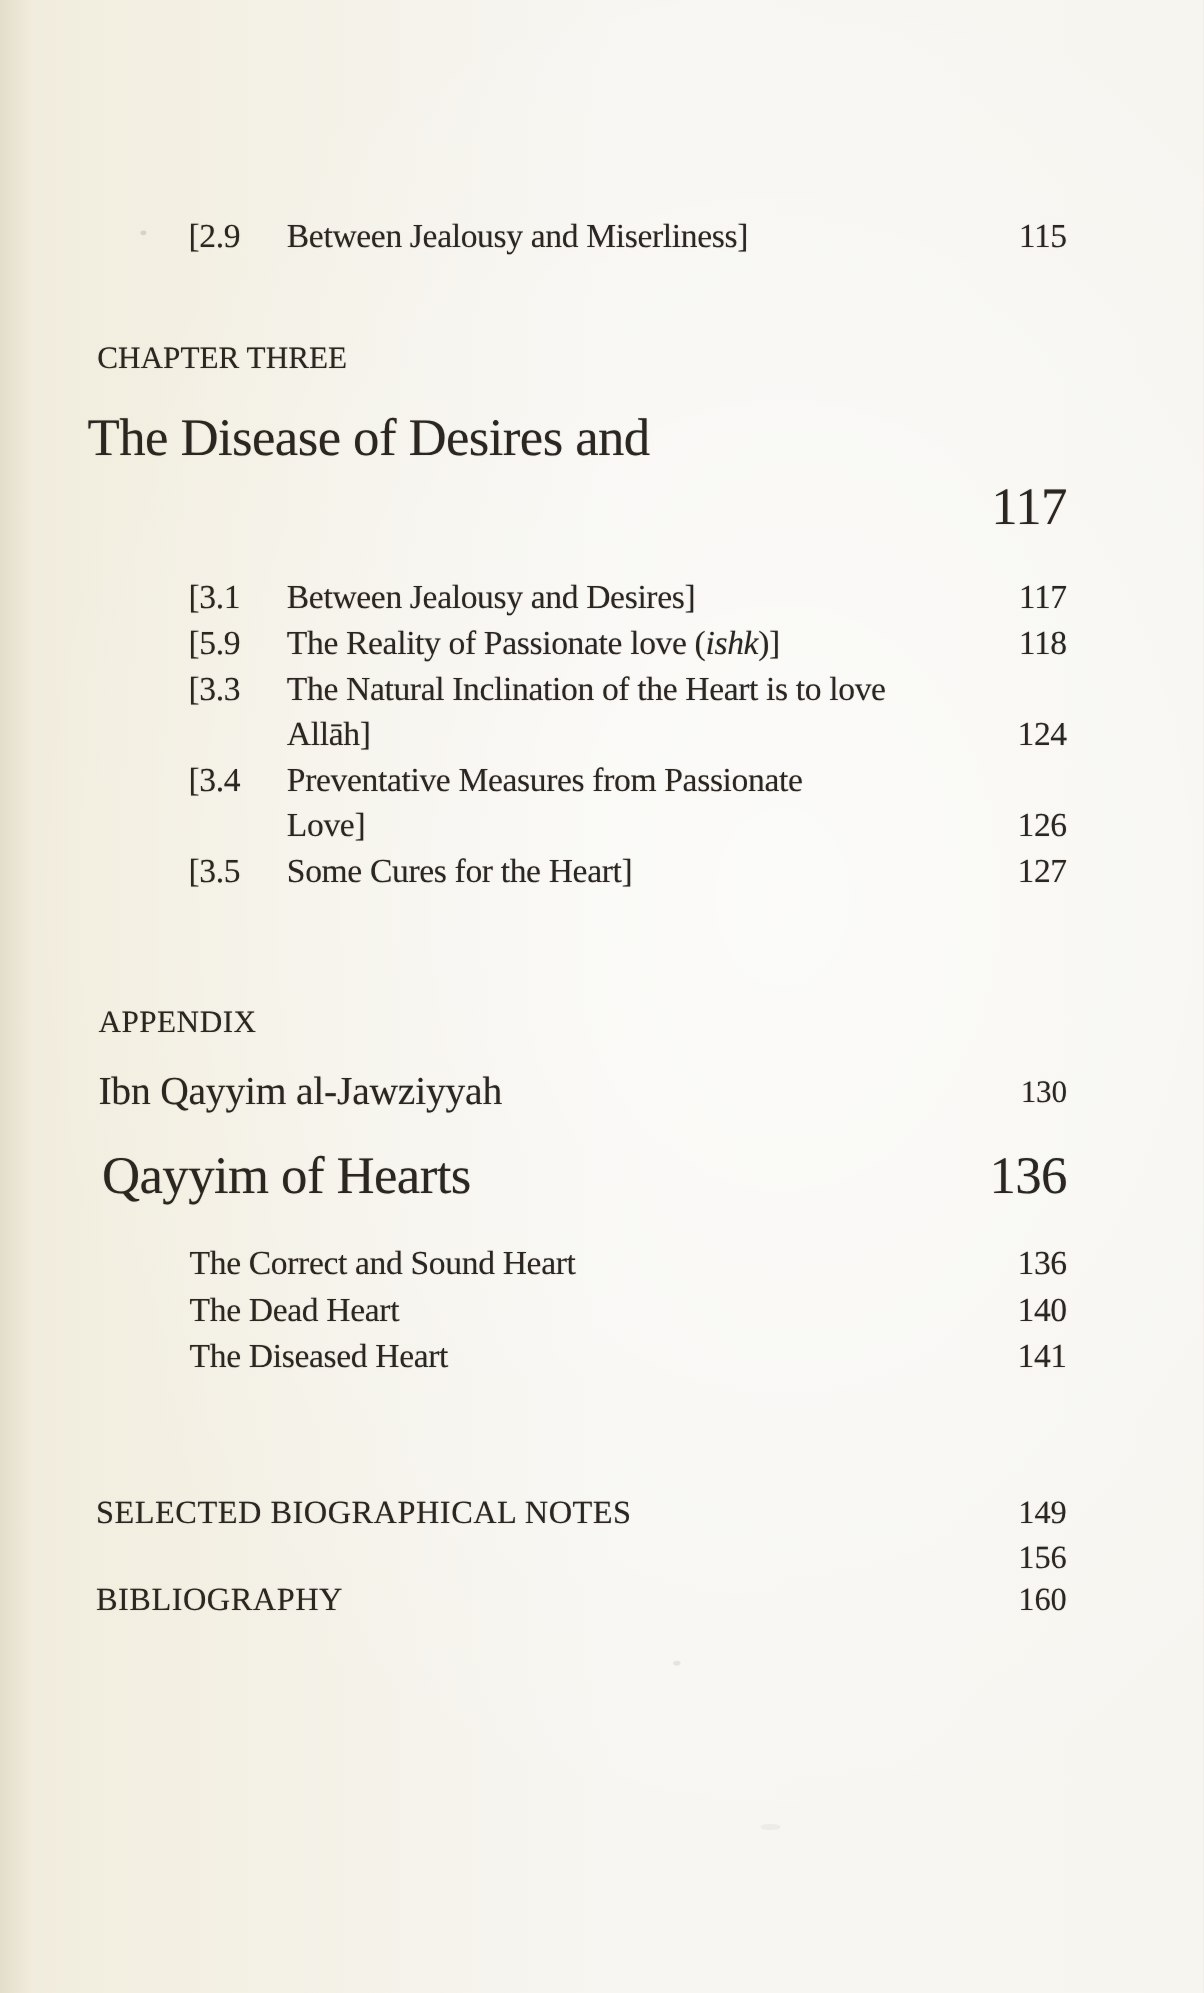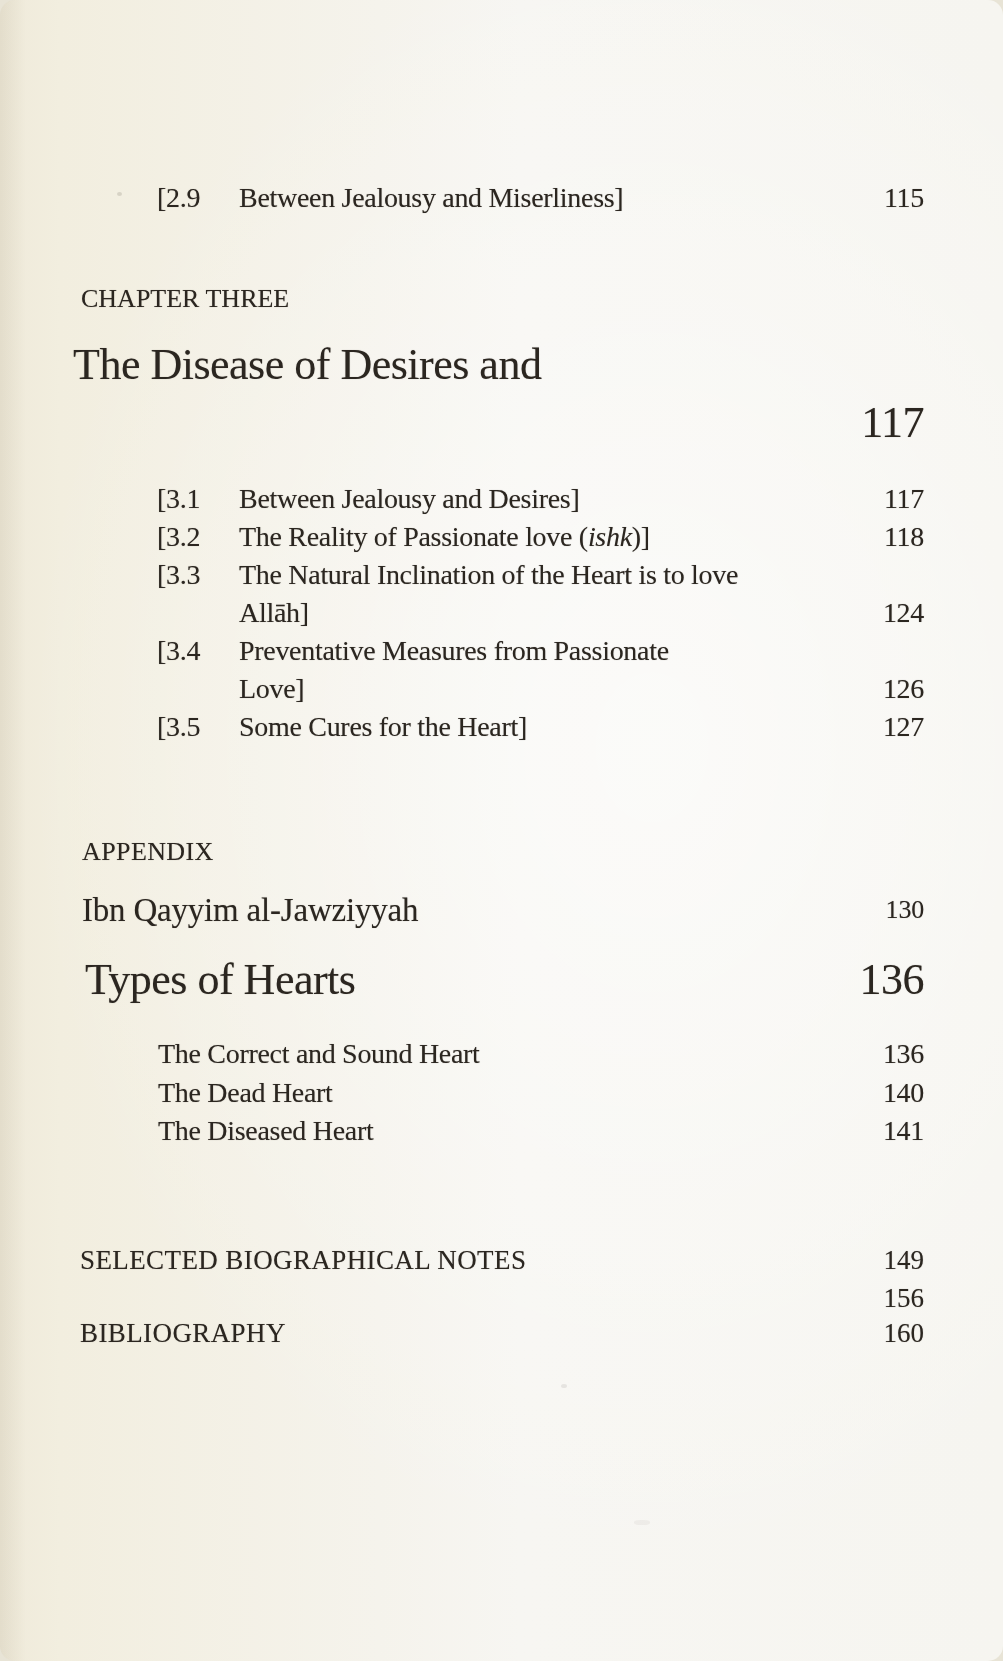--- a/index.html
+++ b/index.html
@@ -7,36 +7,35 @@
     width:1003px;height:1661px;
     font-family:"Liberation Serif","DejaVu Serif",serif;
     background:#e8e4d6;
   }
   .page{
     position:relative;width:1003px;height:1661px;overflow:hidden;
     background:
       radial-gradient(ellipse 900px 1200px at 65% 45%, rgba(255,255,255,0.55), rgba(255,255,255,0) 70%),
       linear-gradient(to right,#efeada 0px,#f2eedf 60px,#f5f3ec 380px,#f7f6f2 520px,#f6f5f0 1003px);
     color:#2b2620;
-    border-radius:15px;
   }
   
   .page::before{
     content:"";position:absolute;left:0;top:0;bottom:0;width:26px;
     background:linear-gradient(to right,rgba(120,105,70,0.10),rgba(120,105,70,0));
     pointer-events:none;
   }
   .line{position:absolute;left:0;width:100%;height:40px;}
   .line span{position:absolute;top:0;white-space:pre;line-height:1;
     text-shadow:0 0 1px rgba(43,38,32,0.35);}
   .lbl{left:157px;}
   .txt{left:239px;}
   .sub{left:158px;}
   .cap{left:80px;letter-spacing:0.4px;text-align:center;}
-  .num{right:79px;text-align:center;}
+  .num{right:114px;text-align:center;}
   .fs28{font-size:28px;letter-spacing:-0.3px;}
   .fs27{font-size:27px;}
   .fs26{font-size:26px;}
   .fs30{font-size:26px;}
   .fs33{font-size:33px;letter-spacing:-0.2px;}
   .fs44{font-size:44px;letter-spacing:-0.5px;}
   .kicker{left:81px;}
   .bigleft{left:73px;}
   .ital{font-style:italic;}
   .speck{position:absolute;background:#4a4236;border-radius:50%;pointer-events:none;}
@@ -71,21 +70,21 @@
     <span class="num">117</span>
   </div>
 
   <div class="line fs28" style="top:485px">
     <span class="lbl">[3.1</span>
     <span class="txt">Between Jealousy and Desires]</span>
     <span class="num">117</span>
   </div>
 
   <div class="line fs28" style="top:523px">
-    <span class="lbl">[3.2</span>
+    <span class="lbl">[5.9</span>
     <span class="txt"><span style="position:static">The Reality of Passionate love (</span><span style="position:static" class="ital">ishk</span><span style="position:static">)]</span></span>
     <span class="num">118</span>
   </div>
 
   <div class="line fs28" style="top:561px">
     <span class="lbl">[3.3</span>
     <span class="txt">The Natural Inclination of the Heart is to love</span>
   </div>
 
   <div class="line fs28" style="top:599px">
@@ -112,21 +111,21 @@
   <div class="line fs26" style="top:839px">
     <span style="left:82px;letter-spacing:0.4px">APPENDIX</span>
   </div>
 
   <div class="line fs33" style="top:894px;height:44px">
     <span style="left:82px">Ibn Qayyim al-Jawziyyah</span>
     <span class="num fs30" style="top:3px">130</span>
   </div>
 
   <div class="line fs44" style="top:958px;height:58px">
-    <span style="left:85px">Types of Hearts</span>
+    <span style="left:85px">Qayyim of Hearts</span>
     <span class="num">136</span>
   </div>
 
   <div class="line fs28" style="top:1040px">
     <span class="sub">The Correct and Sound Heart</span>
     <span class="num">136</span>
   </div>
 
   <div class="line fs28" style="top:1079px">
     <span class="sub">The Dead Heart</span>

